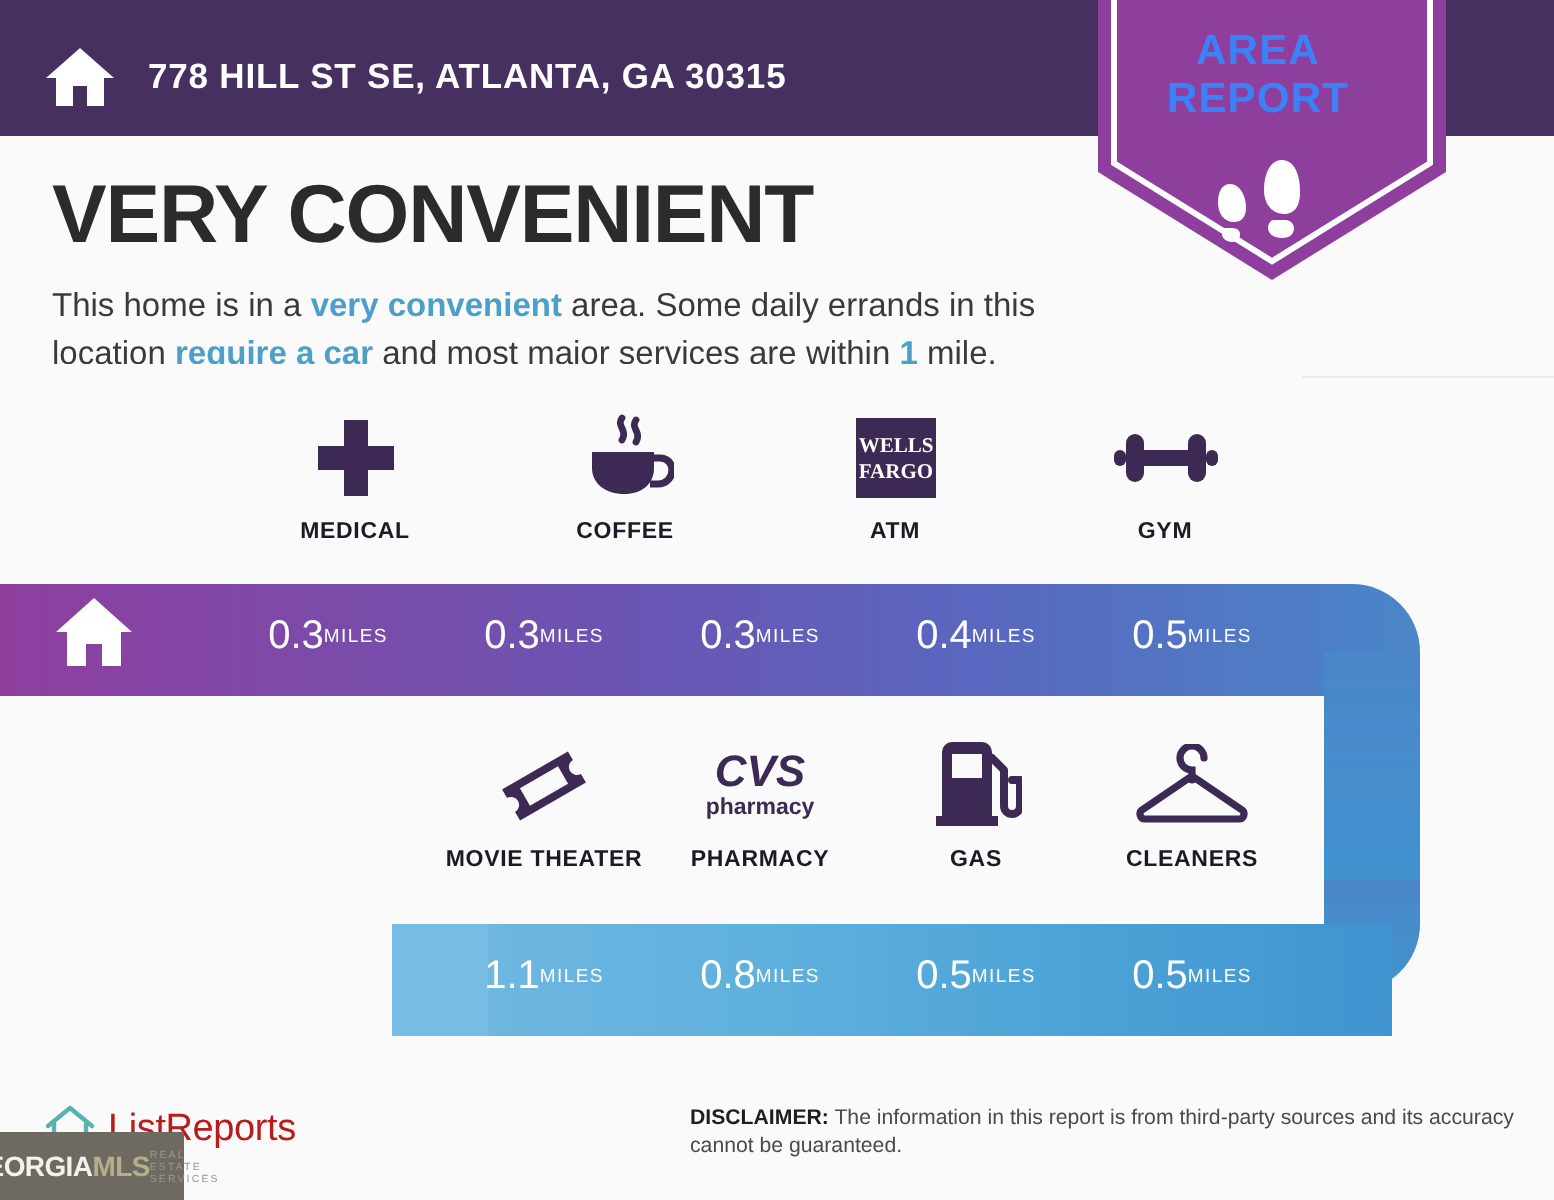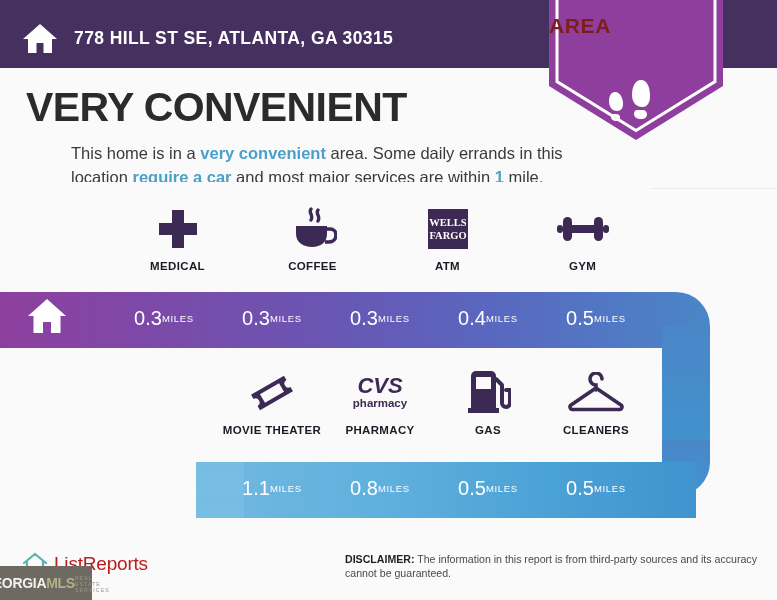--- a/index.html
+++ b/index.html
@@ -39,21 +39,22 @@
   
   .badge {
     position: absolute; left: 549px; top: 0;
     width: 174px; height: 140px;
     z-index: 6;
   }
   .badge svg { display: block; }
   .badge-text {
     position: absolute; left: 0; top: 14px;
     width: 160px;
-    color: #7f1d1d;
+    text-align: center;
+    color: #3b82f6;
     font-size: 21px;
     font-weight: 700;
     line-height: 24px;
     letter-spacing: 0.6px;
     pointer-events: none;
   }
   .badge-feet {
     position: absolute; left: 58px; top: 78px;
     width: 58px; height: 44px;
     pointer-events: none;
@@ -67,21 +68,20 @@
     font-weight: 700;
     letter-spacing: -0.6px;
     line-height: 46px;
   }
   .summary {
     position: absolute; left: 26px; top: 141px;
     width: 530px;
     color: #3a3a3a;
     font-size: 16.5px;
     line-height: 24px;
-    margin-left: 45px;
   }
   .hl { color: #4b9fc9; font-weight: 700; }
 
   
   .track { position: absolute; left: 0; top: 0; width: 777px; height: 600px; }
   .track svg { display: block; }
 
   .white-card {
     position: absolute;
     background: #fafafa;
@@ -256,20 +256,21 @@
     <span class="header-address">778 HILL ST SE, ATLANTA, GA 30315</span>
   </div>
 
   <div class="badge">
     <svg width="174" height="140" viewBox="0 0 174 140">
       <path d="M0,0 H174 V86 L87,140 L0,86 Z" fill="#8e3f9e"></path>
       <path d="M8,0 V81.6 L87,130.6 L166,81.6 V0" fill="none" stroke="#ffffff" stroke-width="3"></path>
     </svg>
     <div class="badge-text">
       <div>AREA</div>
+      <div>REPORT</div>
     </div>
     <svg class="badge-feet" width="58" height="44" viewBox="0 0 58 44">
       <path d="M8,14 C4,14 2,18 2,23 C2,29 5,33 10,33 C14,33 16,30 16,26 C16,20 13,14 8,14 Z" fill="#ffffff"></path>
       <path d="M6,36 C5,36 4,37 4,39 C4,41 6,43 9,43 C12,43 13,41 13,39 C13,37 11,36 9,36 Z" fill="#ffffff"></path>
       <path d="M34,2 C28,2 25,9 25,17 C25,24 29,29 35,29 C41,29 43,24 43,18 C43,9 40,2 34,2 Z" fill="#ffffff"></path>
       <path d="M30,32 C28,32 27,34 27,36 C27,39 30,41 34,41 C38,41 40,39 40,36 C40,34 38,32 36,32 Z" fill="#ffffff"></path>
     </svg>
   </div>
 
   <div class="headline">VERY CONVENIENT</div>

